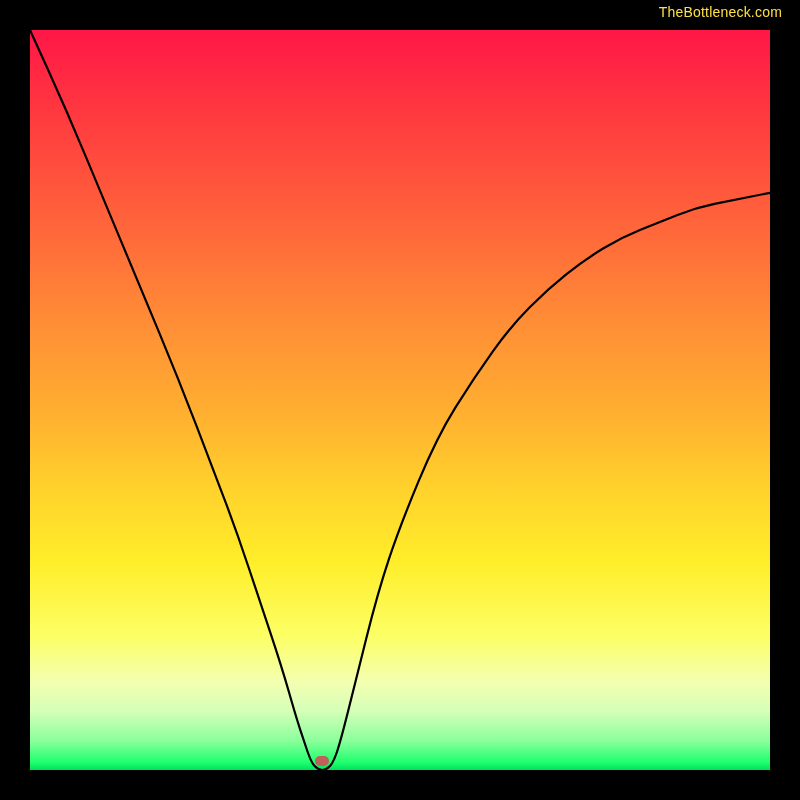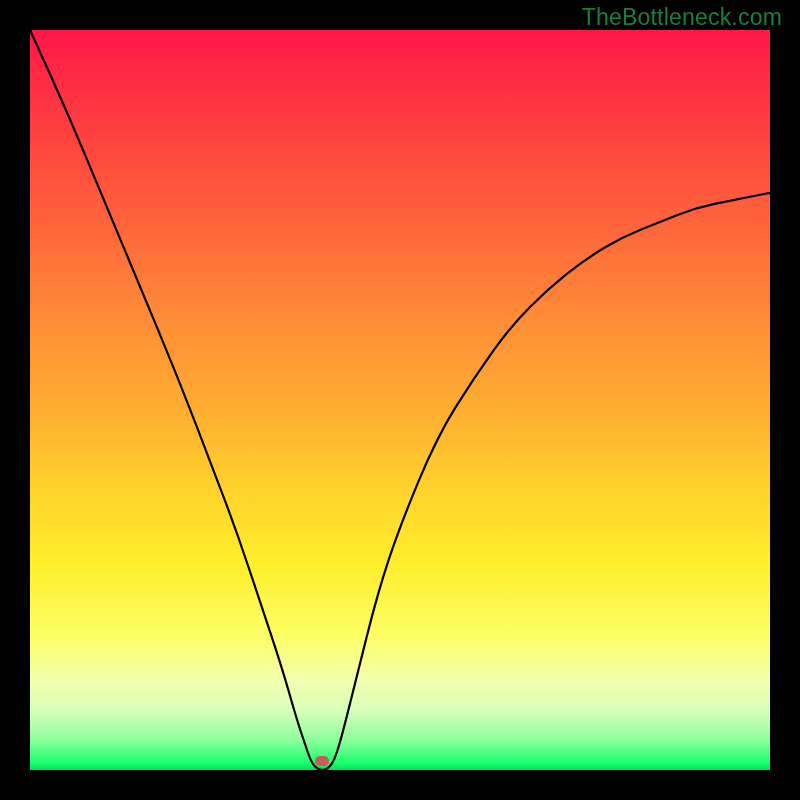--- a/index.html
+++ b/index.html
@@ -40,22 +40,22 @@
       #d6ffb8 92%,
       #8cff9c 96%,
       #1eff6e 99%,
       #00e05d 100%
     );
   }
   .watermark {
     position: absolute;
     top: 4px;
     right: 18px;
-    color: #15803d;
-    font-size: 23px;
+    color: #fde047;
+    font-size: 14px;
     font-weight: 500;
     letter-spacing: 0.2px;
     user-select: none;
   }
   svg.curve {
     position: absolute;
     top: 0;
     left: 0;
     width: 740px;
     height: 740px;

